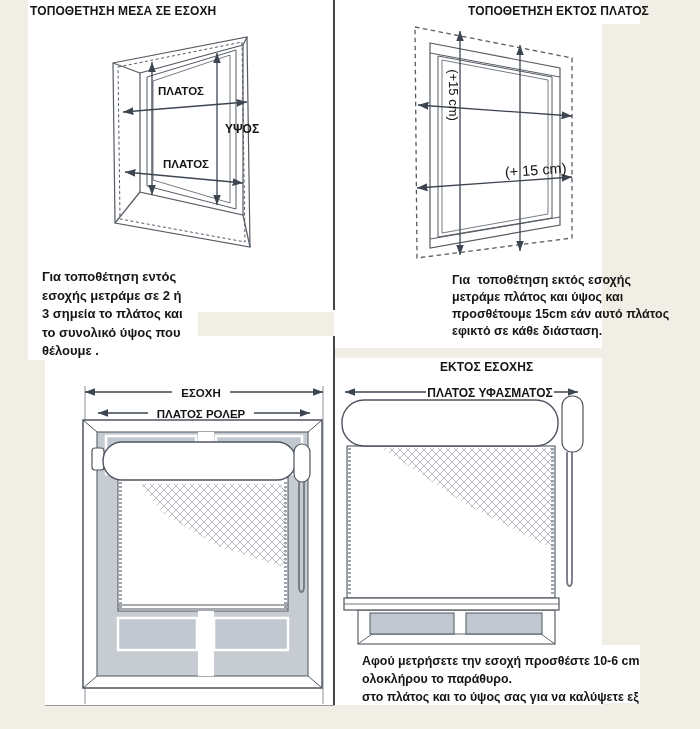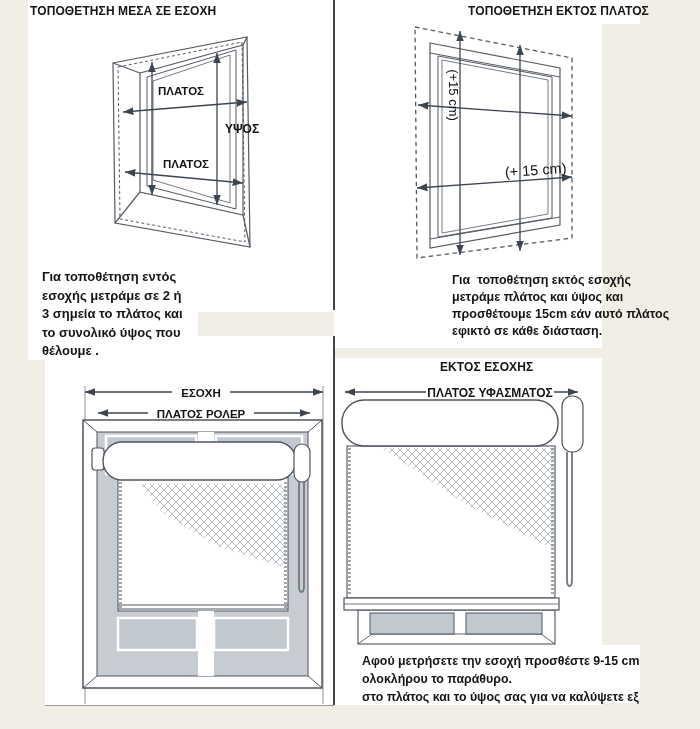--- a/index.html
+++ b/index.html
@@ -51,21 +51,21 @@
       <div>το συνολικό ύψος που</div>
       <div>θέλουμε .</div>
     </div>
   <div class="cap cap-tr">
       <div>Για  τοποθέτηση εκτός εσοχής</div>
       <div>μετράμε πλάτος και ύψος και</div>
       <div>προσθέτουμε 15cm εάν αυτό πλάτος</div>
       <div>εφικτό σε κάθε διάσταση.</div>
     </div>
   <div class="cap cap-bot">
-      <div>Αφού μετρήσετε την εσοχή προσθέστε 9-15 cm</div>
+      <div>Αφού μετρήσετε την εσοχή προσθέστε 10-6 cm</div>
       <div>ολοκλήρου το παράθυρο.</div>
       <div>στο πλάτος και το ύψος σας για να καλύψετε εξ</div>
     </div>
 
   <svg style="left:82px;top:28px" width="240" height="235" viewBox="0 0 240 235">
     <defs>
       <marker id="ar1" markerWidth="9" markerHeight="8" refX="8" refY="4" orient="auto-start-reverse">
         <path d="M0,1 L8,4 L0,7 Z" fill="#3d4650"></path>
       </marker>
     </defs>

